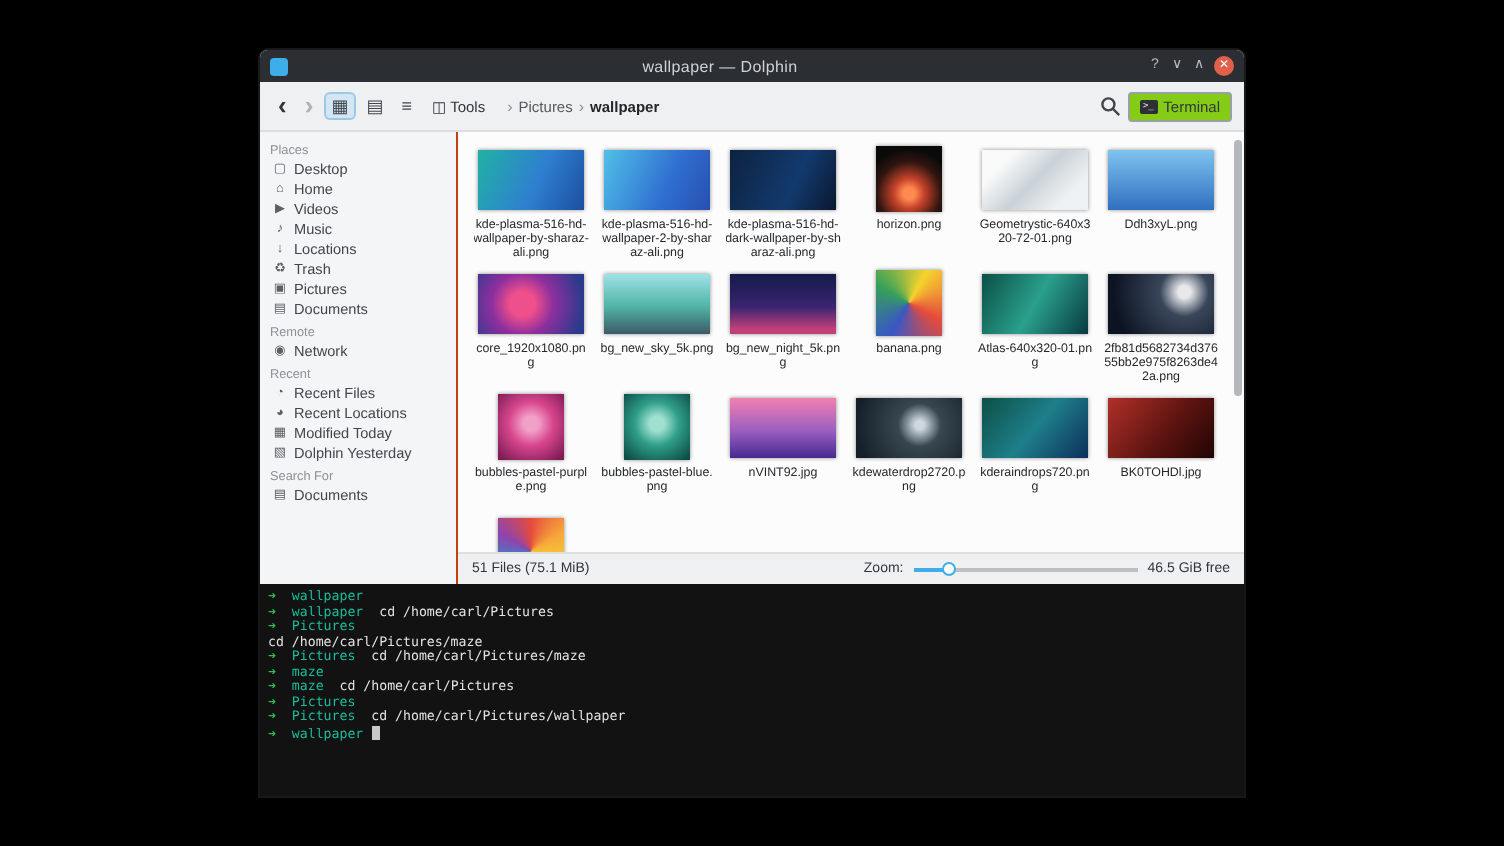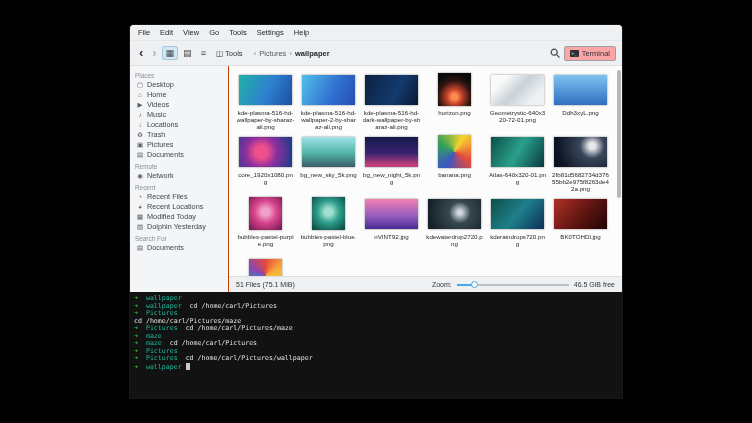--- a/index.html
+++ b/index.html
@@ -20,21 +20,21 @@
   .toolbar{height:24px;display:flex;align-items:center;padding:0 6px;gap:3px;background:#eff0f1;border-bottom:1px solid #dcdee0;flex:0 0 auto}
   .nav-btn{font-size:13px;line-height:20px;color:#31363b;padding:0 3px;font-weight:bold}
   .nav-btn.disabled{color:#aeb2b6}
   .tool-ico{font-size:9px;color:#41464b;padding:1px 3px;border-radius:2px}
   .tool-ico.checked{background:#d2e6f3;box-shadow:0 0 0 1px #9ec8e6}
   .split-btn{display:flex;align-items:center;gap:2px;font-size:7.5px;color:#31363b;padding:2px 4px;border-radius:2px}
   .crumbs{display:flex;align-items:center;gap:3px;font-size:7.5px;color:#55595e;margin-left:4px}
   .crumb-sep{color:#8a8f94;font-size:8px}
   .crumb.current{font-weight:bold;color:#232629}
   .toolbar-spacer{flex:1}
-  .terminal-btn{display:flex;align-items:center;gap:3px;font-size:7.5px;color:#31363b;padding:2px 5px;border:1px solid #9aa0a5;background:#fca5a5;border-radius:2px}
+  .terminal-btn{display:flex;align-items:center;gap:3px;font-size:7.5px;color:#31363b;padding:2px 5px;border:1px solid #9aa0a5;background:#84cc16;border-radius:2px}
   .term-glyph{width:9px;height:7px;background:#2d3136;border-radius:1px;color:#e8e8e8;font-size:4.5px;line-height:7px;text-align:center;font-family:"DejaVu Sans Mono",monospace}
   
   .main{flex:1;display:flex;min-height:0}
   .sidebar{width:99px;background:#f4f5f6;border-right:1px solid #c2410c;font-size:7.3px;color:#41464b;overflow:hidden;padding-top:3px;box-sizing:border-box;flex:0 0 auto}
   .side-header{color:#8a9096;font-size:6.4px;padding:3px 0 1px 5px}
   .side-item{display:flex;align-items:center;gap:3px;padding:1px 0 1px 6px;line-height:8px}
   .side-glyph{width:8px;text-align:center;color:#5a6066;font-size:6.5px}
   .content{flex:1;display:flex;flex-direction:column;background:#fcfcfc;position:relative;min-width:0}
   
   .filegrid{flex:1;display:grid;grid-template-columns:repeat(6,1fr);overflow:hidden;padding:3px 10px 0 5px;align-content:start}
@@ -60,30 +60,29 @@
   .c-green{color:#2fbf4f}
   .c-cyan{color:#1abc9c}
   .c-fg{color:#e2e2e2}
   .cursor{display:inline-block;width:4.5px;height:7px;background:#c8c8c8;vertical-align:-1px}
 </style>
 </head>
 <body>
 
 <div class="window">
 
-
-  <div class="menubar">
-      <div class="menu-item">File</div>
-      <div class="menu-item">Edit</div>
-      <div class="menu-item">View</div>
-      <div class="menu-item">Go</div>
-      <div class="menu-item">Tools</div>
-      <div class="menu-item">Settings</div>
-      <div class="menu-item">Help</div>
-    </div>
+  <div class="titlebar">
+    <div class="appicon"></div>
+    <div class="tb-title">wallpaper — Dolphin</div>
+    <div class="tb-btn">?</div>
+    <div class="tb-btn">∨</div>
+    <div class="tb-btn">∧</div>
+    <div class="tb-close">✕</div>
+  </div>
+
 
   <div class="toolbar">
     <div class="nav-btn">‹</div>
     <div class="nav-btn disabled">›</div>
     <div class="tool-ico checked">▦</div>
     <div class="tool-ico">▤</div>
     <div class="tool-ico">≡</div>
     <div class="split-btn">
       <span>◫</span>
       <span>Tools</span>

